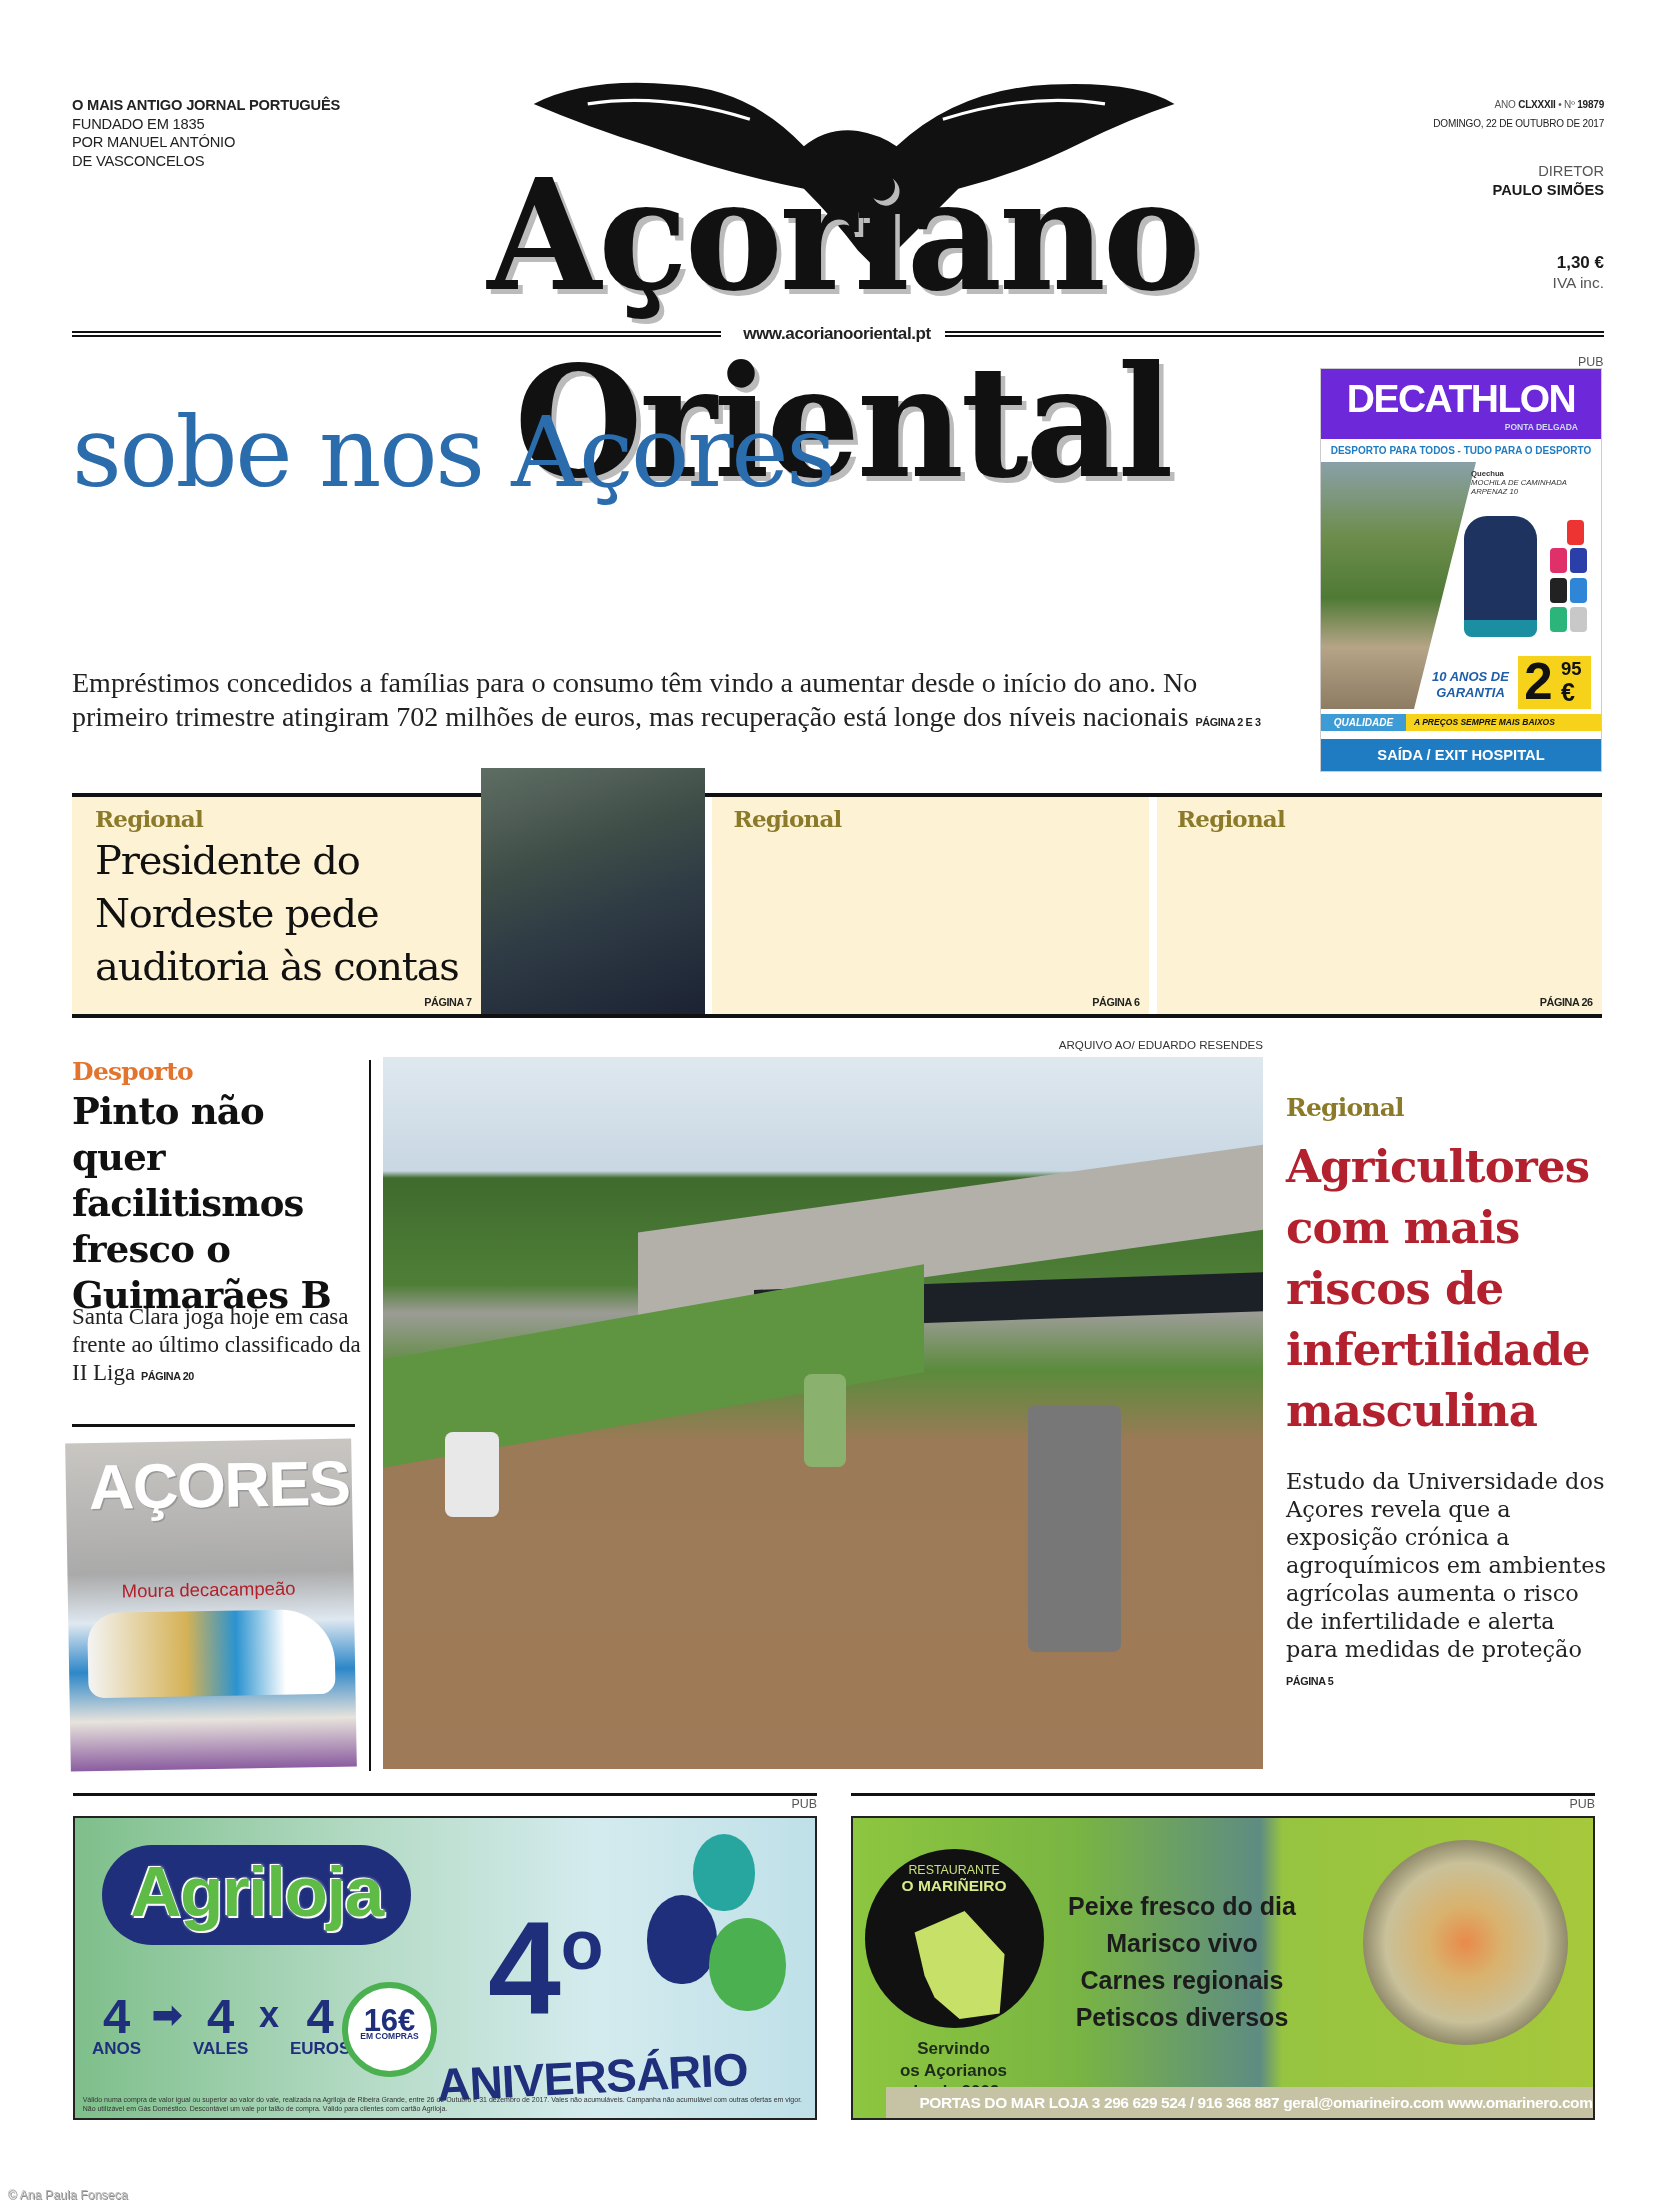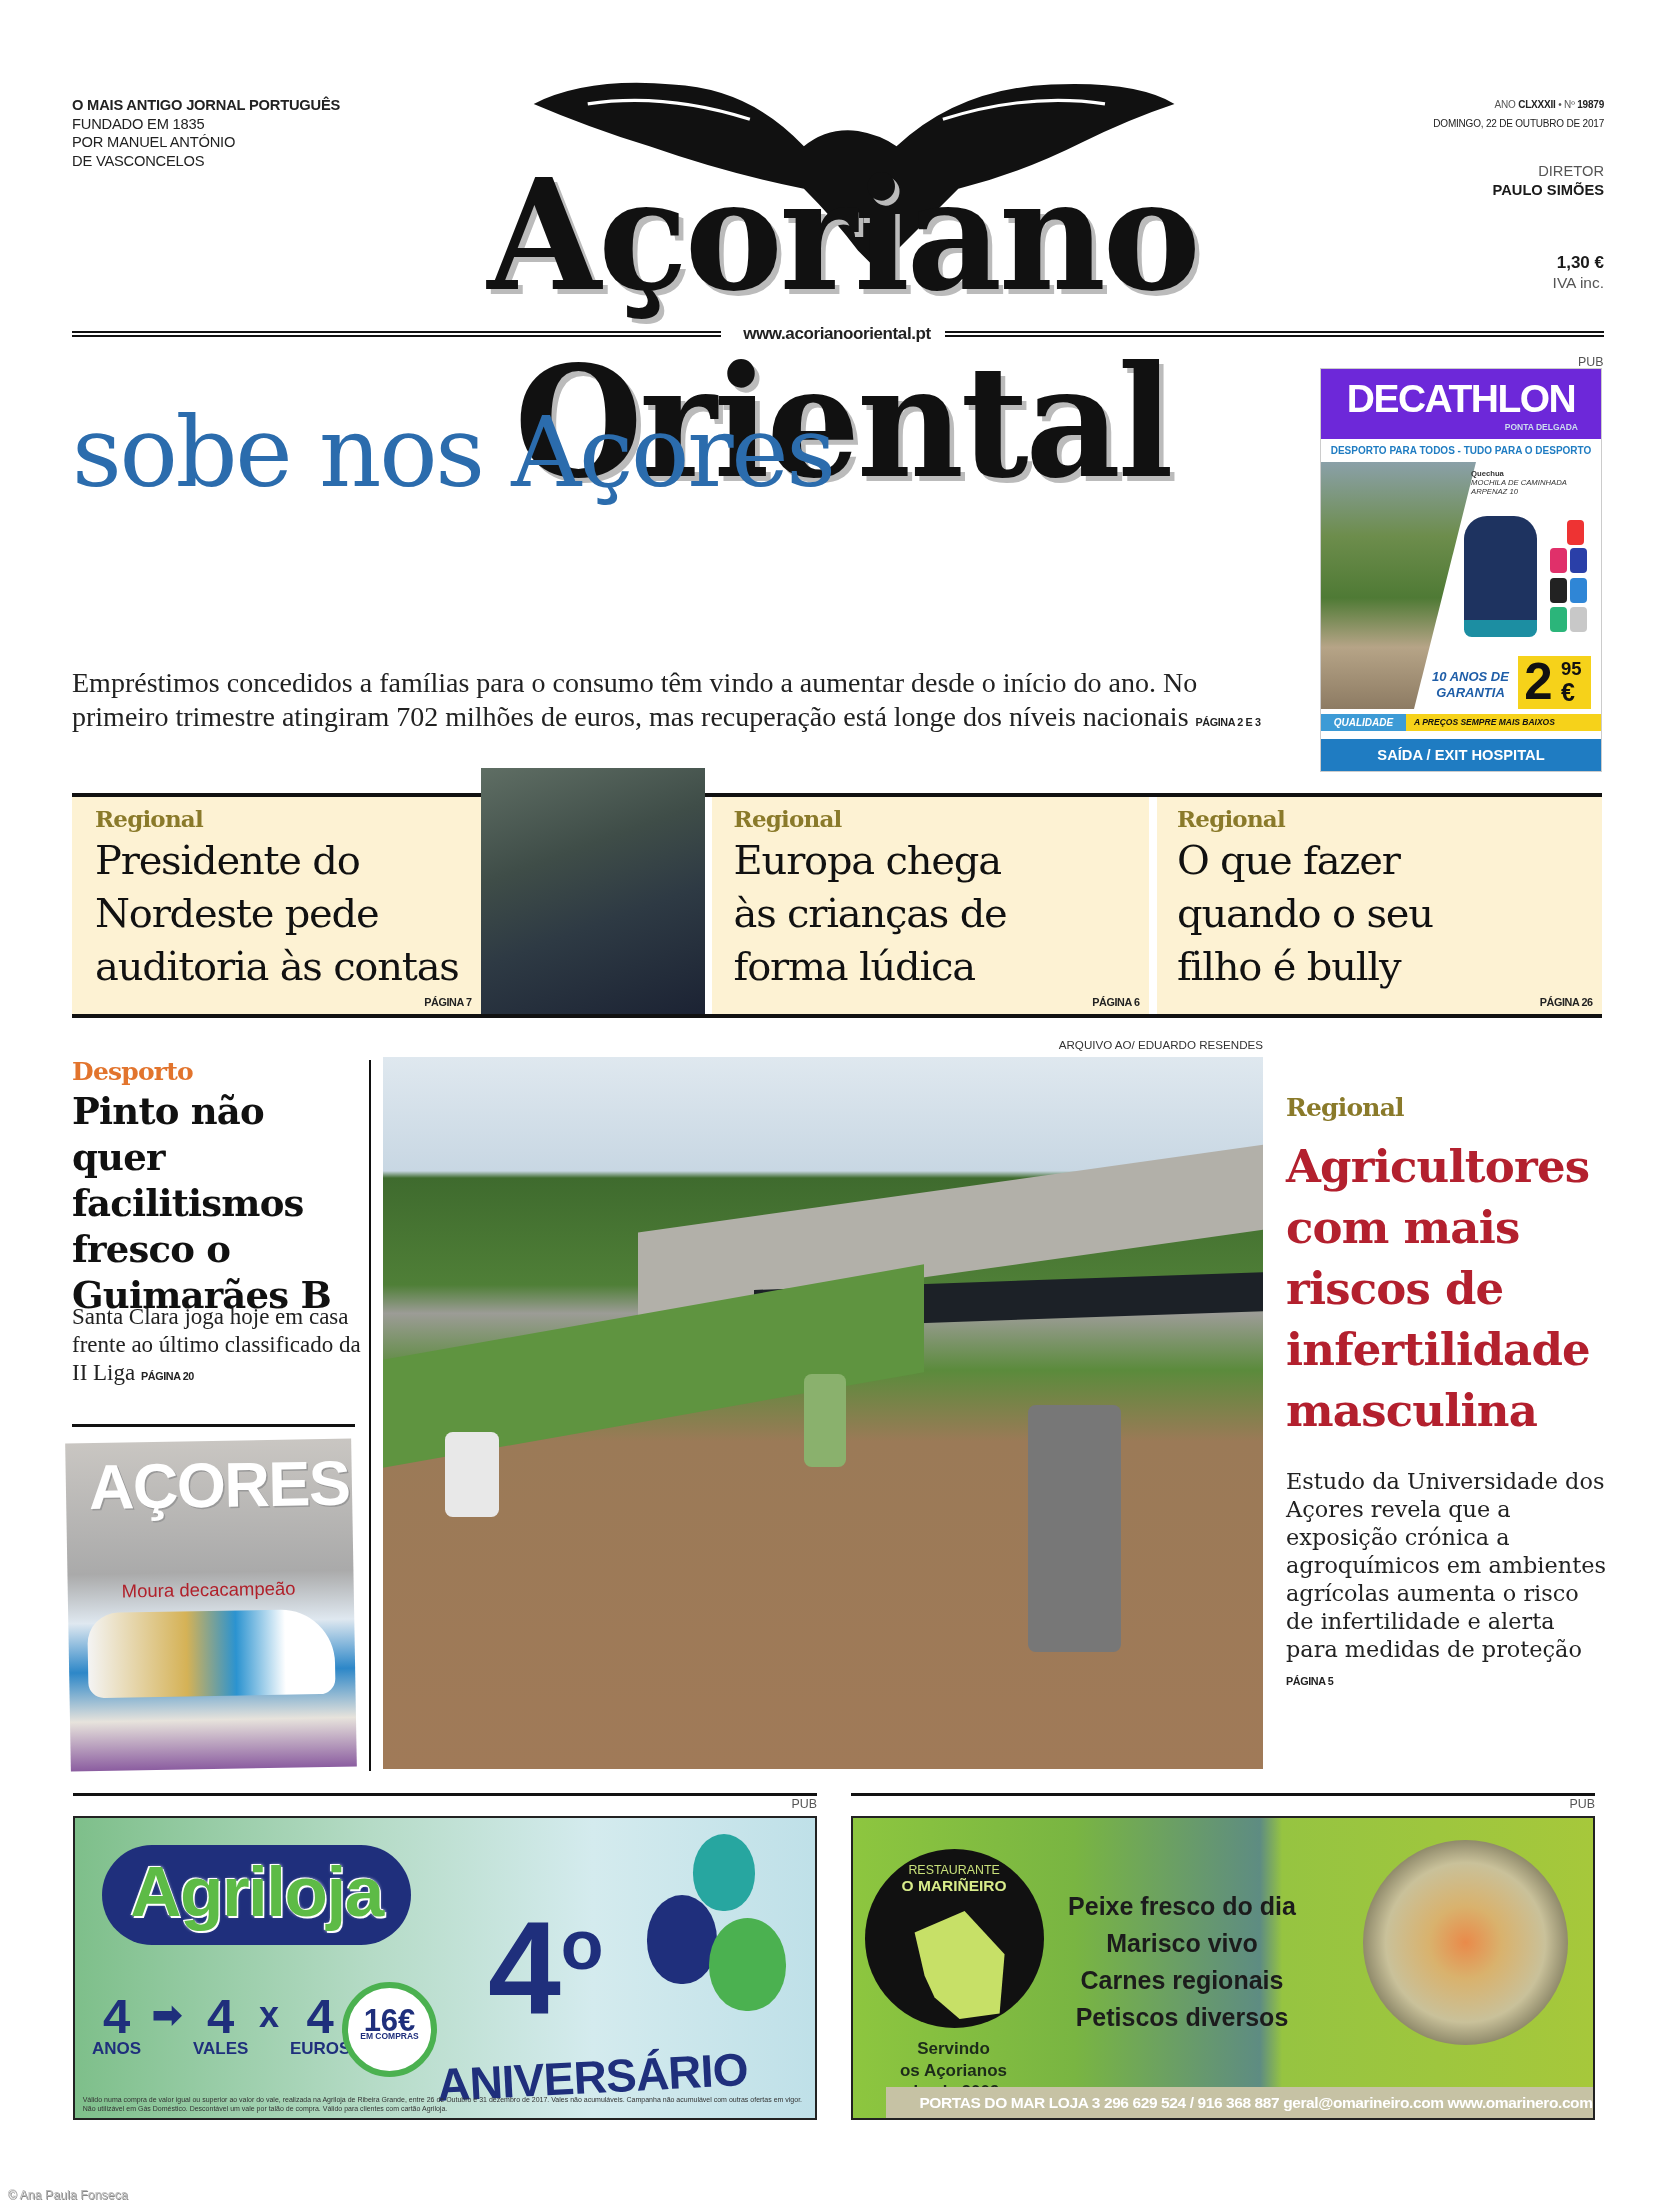--- a/index.html
+++ b/index.html
@@ -214,26 +214,24 @@
 <div class="abs teaser-bar-top" style="left:703px;width:899px;"></div>
 
 <div class="abs teaser" style="left:72px;width:409px;">
   <div class="kicker abs" style="left:23px;top:7.7px;">Regional</div>
   <div class="t-head abs" style="left:23px;top:37px;width:379px;">Presidente do Nordeste pede auditoria às contas</div>
   <div class="t-pg pg">PÁGINA 7</div>
 </div>
 <div class="abs pres-photo"></div>
 <div class="abs teaser" style="left:712px;width:437px;">
   <div class="kicker abs" style="left:21.6px;top:7.7px;">Regional</div>
-  <div class="t-head abs" style="left:21.6px;top:37px;width:309px;">Europa chega às crianças de forma lúdica</div>
   <div class="t-pg pg">PÁGINA 6</div>
 </div>
 <div class="abs teaser" style="left:1157px;width:445px;">
   <div class="kicker abs" style="left:20px;top:7.7px;">Regional</div>
-  <div class="t-head abs" style="left:20px;top:37px;width:294px;">O que fazer quando o seu filho é bully</div>
   <div class="t-pg pg">PÁGINA 26</div>
 </div>
 <div class="abs teaser-bar-bot" style="left:72px;width:1530px;"></div>
 
 <div class="abs desporto-kicker">Desporto</div>
 <div class="abs pinto-head">Pinto não quer facilitismos fresco o Guimarães B</div>
 <div class="abs pinto-lead">
   <span>Santa Clara joga hoje em casa frente ao último classificado da II Liga</span>
   <span class="pg">PÁGINA 20</span>
 </div>

